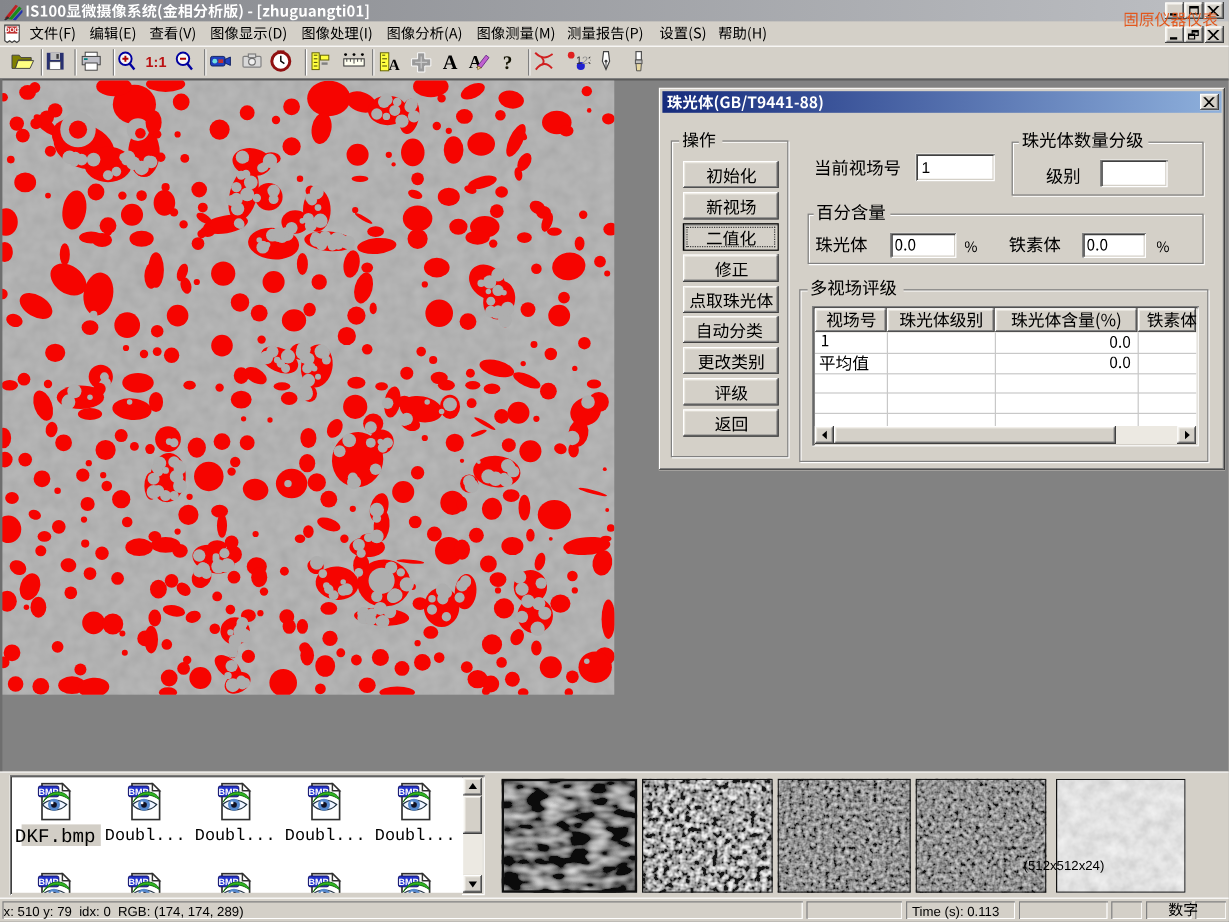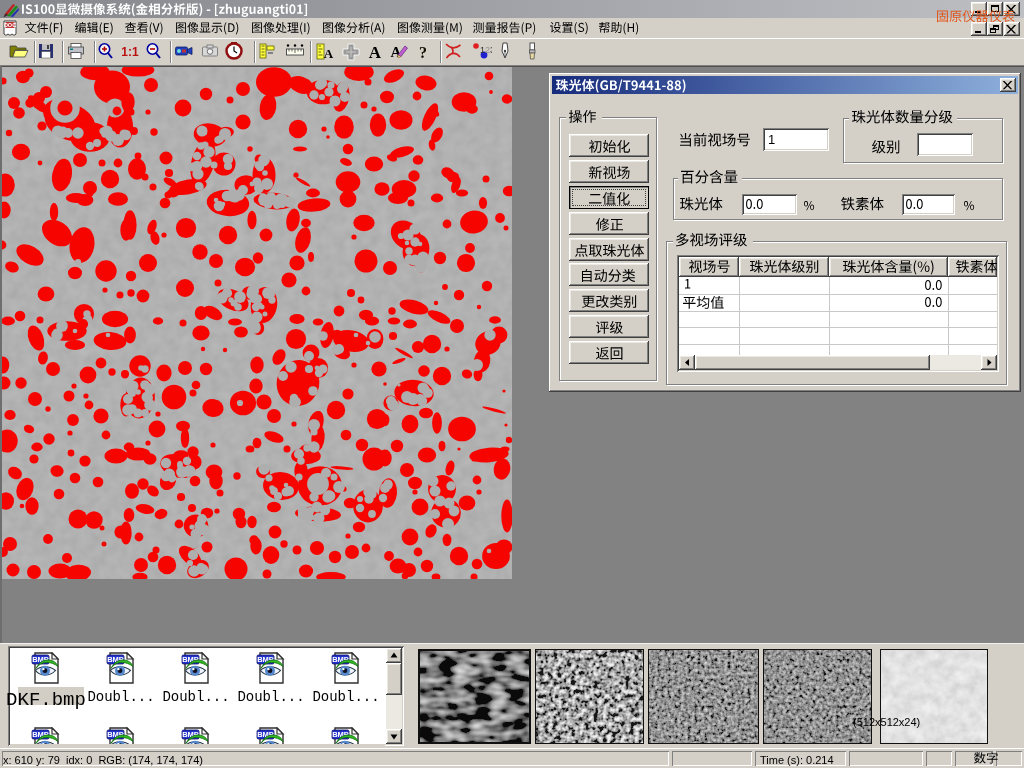--- a/index.html
+++ b/index.html
@@ -1106,21 +1106,21 @@
     <use href="#bmp"></use>
   </svg>
 <svg class="a" style="left:330px;top:652px" width="32" height="32">
     <use href="#bmp"></use>
   </svg>
 <svg class="a" style="left:330px;top:727px" width="32" height="32">
     <use href="#bmp"></use>
   </svg>
 <div class="a" style="left:10px;top:744px;width:375px;height:20px;background:#D4D0C8"></div>
 <div class="a" style="left:18px;top:687px;width:66px;height:18px;background:#D2CEC6"></div>
-<div class="a" style="left:1px;top:689px;width:90px;text-align:center;font-family:'Liberation Mono';font-size:19px;color:#000">DKF.bmp</div>
+<div class="a" style="left:1px;top:689px;width:90px;text-align:center;font-family:'Liberation Mono';font-size:16px;color:#000">DKF.bmp</div>
 <div class="a" style="left:76px;top:689px;width:90px;text-align:center;font-family:'Liberation Mono';font-size:14px;color:#000">Doubl...</div>
 <div class="a" style="left:151px;top:689px;width:90px;text-align:center;font-family:'Liberation Mono';font-size:14px;color:#000">Doubl...</div>
 <div class="a" style="left:226px;top:689px;width:90px;text-align:center;font-family:'Liberation Mono';font-size:14px;color:#000">Doubl...</div>
 <div class="a" style="left:301px;top:689px;width:90px;text-align:center;font-family:'Liberation Mono';font-size:14px;color:#000">Doubl...</div>
 <div class="a" style="left:386px;top:648px;width:16px;height:96px;background:#ece9e2"></div>
 <div class="a btn" style="left:386px;top:648px;width:16px;height:15px"></div>
 <svg class="a" style="left:386px;top:648px" width="16" height="15" viewBox="0 0 16 15">
     <path d="M8 4.5 L4.5 9.5 L11.5 9.5 Z" fill="#000"></path>
   </svg>
 <div class="a btn" style="left:386px;top:729px;width:16px;height:15px"></div>
@@ -1214,17 +1214,17 @@
 <rect x="0.5" y="0.5" width="107" height="94" fill="none" stroke="#101010" stroke-width="1"></rect>
 </svg>
 <div class="a" style="left:0;top:748px;width:1024px;height:20px;background:#D4D0C8;border-top:1px solid #fff"></div>
 <div class="a" style="left:2px;top:751px;width:667px;height:15px;box-shadow:inset 1px 1px 0 #808080,inset -1px -1px 0 #fff"></div>
 <div class="a" style="left:672px;top:751px;width:80px;height:15px;box-shadow:inset 1px 1px 0 #808080,inset -1px -1px 0 #fff"></div>
 <div class="a" style="left:755px;top:751px;width:91px;height:15px;box-shadow:inset 1px 1px 0 #808080,inset -1px -1px 0 #fff"></div>
 <div class="a" style="left:849px;top:751px;width:74px;height:15px;box-shadow:inset 1px 1px 0 #808080,inset -1px -1px 0 #fff"></div>
 <div class="a" style="left:926px;top:751px;width:26px;height:15px;box-shadow:inset 1px 1px 0 #808080,inset -1px -1px 0 #fff"></div>
 <div class="a" style="left:955px;top:751px;width:38px;height:15px;box-shadow:inset 1px 1px 0 #808080,inset -1px -1px 0 #fff"></div>
 <div class="a" style="left:996px;top:751px;width:26px;height:15px;box-shadow:inset 1px 1px 0 #808080,inset -1px -1px 0 #fff"></div>
-<div class="a" style="left:3px;top:754px;font-family:'Liberation Sans';font-size:11px;color:#000;white-space:pre">x: 610 y: 79  idx: 0  RGB: (174, 174, 174)</div>
-<div class="a" style="left:760px;top:754px;font-family:'Liberation Sans';font-size:11px;color:#000;white-space:pre">Time (s): 0.214</div>
+<div class="a" style="left:3px;top:754px;font-family:'Liberation Sans';font-size:11px;color:#000;white-space:pre">x: 510 y: 79  idx: 0  RGB: (174, 174, 289)</div>
+<div class="a" style="left:760px;top:754px;font-family:'Liberation Sans';font-size:11px;color:#000;white-space:pre">Time (s): 0.113</div>
 <div class="a" style="left:853px;top:716px;font-family:'Liberation Sans';font-size:11px;color:#000;white-space:pre">(512x512x24)</div>
 <svg style="position:absolute;left:974.0px;top:752.0px" width="25" height="13" viewBox="0.49 -10.59 25 13">
     <path d="M5.5 -10.3C5.3 -9.8 4.9 -9 4.6 -8.6L5.2 -8.3C5.5 -8.7 6 -9.3 6.3 -9.9ZM1.1 -9.9C1.4 -9.4 1.8 -8.7 1.9 -8.3L2.6 -8.6C2.5 -9 2.1 -9.7 1.8 -10.2ZM5.1 -3.2C4.8 -2.6 4.4 -2.1 4 -1.6C3.5 -1.8 3 -2.1 2.5 -2.2C2.7 -2.6 2.9 -2.9 3.1 -3.2ZM1.4 -1.9C2 -1.7 2.7 -1.4 3.3 -1C2.5 -0.5 1.5 -0.1 0.5 0.2C0.7 0.4 0.9 0.7 1 0.9C2.1 0.6 3.2 0.1 4.1 -0.6C4.5 -0.4 4.9 -0.1 5.2 0.1L5.8 -0.5C5.5 -0.7 5.1 -1 4.7 -1.2C5.4 -1.9 5.9 -2.8 6.2 -3.9L5.7 -4.1L5.5 -4H3.5L3.8 -4.7L2.9 -4.8C2.8 -4.6 2.7 -4.3 2.6 -4H0.9V-3.2H2.2C1.9 -2.8 1.6 -2.3 1.4 -1.9ZM3.2 -10.5V-8.2H0.6V-7.4H2.9C2.3 -6.6 1.4 -5.8 0.5 -5.4C0.7 -5.3 0.9 -4.9 1 -4.7C1.8 -5.1 2.6 -5.8 3.2 -6.6V-5.1H4.1V-6.8C4.7 -6.3 5.5 -5.7 5.8 -5.4L6.3 -6.1C6 -6.3 4.9 -7 4.3 -7.4H6.6V-8.2H4.1V-10.5ZM7.9 -10.4C7.6 -8.2 7 -6.1 6 -4.8C6.2 -4.7 6.6 -4.4 6.7 -4.2C7.1 -4.7 7.3 -5.2 7.6 -5.8C7.9 -4.6 8.2 -3.5 8.7 -2.5C8 -1.3 7 -0.4 5.6 0.3C5.8 0.5 6.1 0.8 6.2 1C7.4 0.4 8.4 -0.5 9.1 -1.6C9.8 -0.6 10.5 0.3 11.5 0.9C11.7 0.7 11.9 0.3 12.2 0.2C11.1 -0.4 10.3 -1.3 9.6 -2.5C10.3 -3.8 10.7 -5.3 11 -7.2H11.9V-8.1H8.3C8.5 -8.8 8.6 -9.5 8.7 -10.3ZM10.1 -7.2C9.9 -5.8 9.6 -4.5 9.2 -3.5C8.7 -4.6 8.3 -5.9 8.1 -7.2Z M18.2 -4.5V-3.8H13.4V-2.9H18.2V-0.2C18.2 0 18.2 0.1 18 0.1C17.7 0.1 16.9 0.1 16.1 0.1C16.2 0.3 16.4 0.7 16.5 1C17.6 1 18.2 1 18.6 0.8C19.1 0.7 19.2 0.4 19.2 -0.2V-2.9H24.1V-3.8H19.2V-4.2C20.3 -4.8 21.5 -5.7 22.2 -6.5L21.6 -6.9L21.4 -6.9H15.4V-6H20.4C19.8 -5.5 19 -4.9 18.2 -4.5ZM17.8 -10.3C18 -10 18.3 -9.6 18.4 -9.2H13.5V-6.6H14.4V-8.3H23V-6.6H24V-9.2H19.5C19.4 -9.6 19 -10.2 18.7 -10.6Z" fill="#000"></path>
   </svg>
 </body></html>

